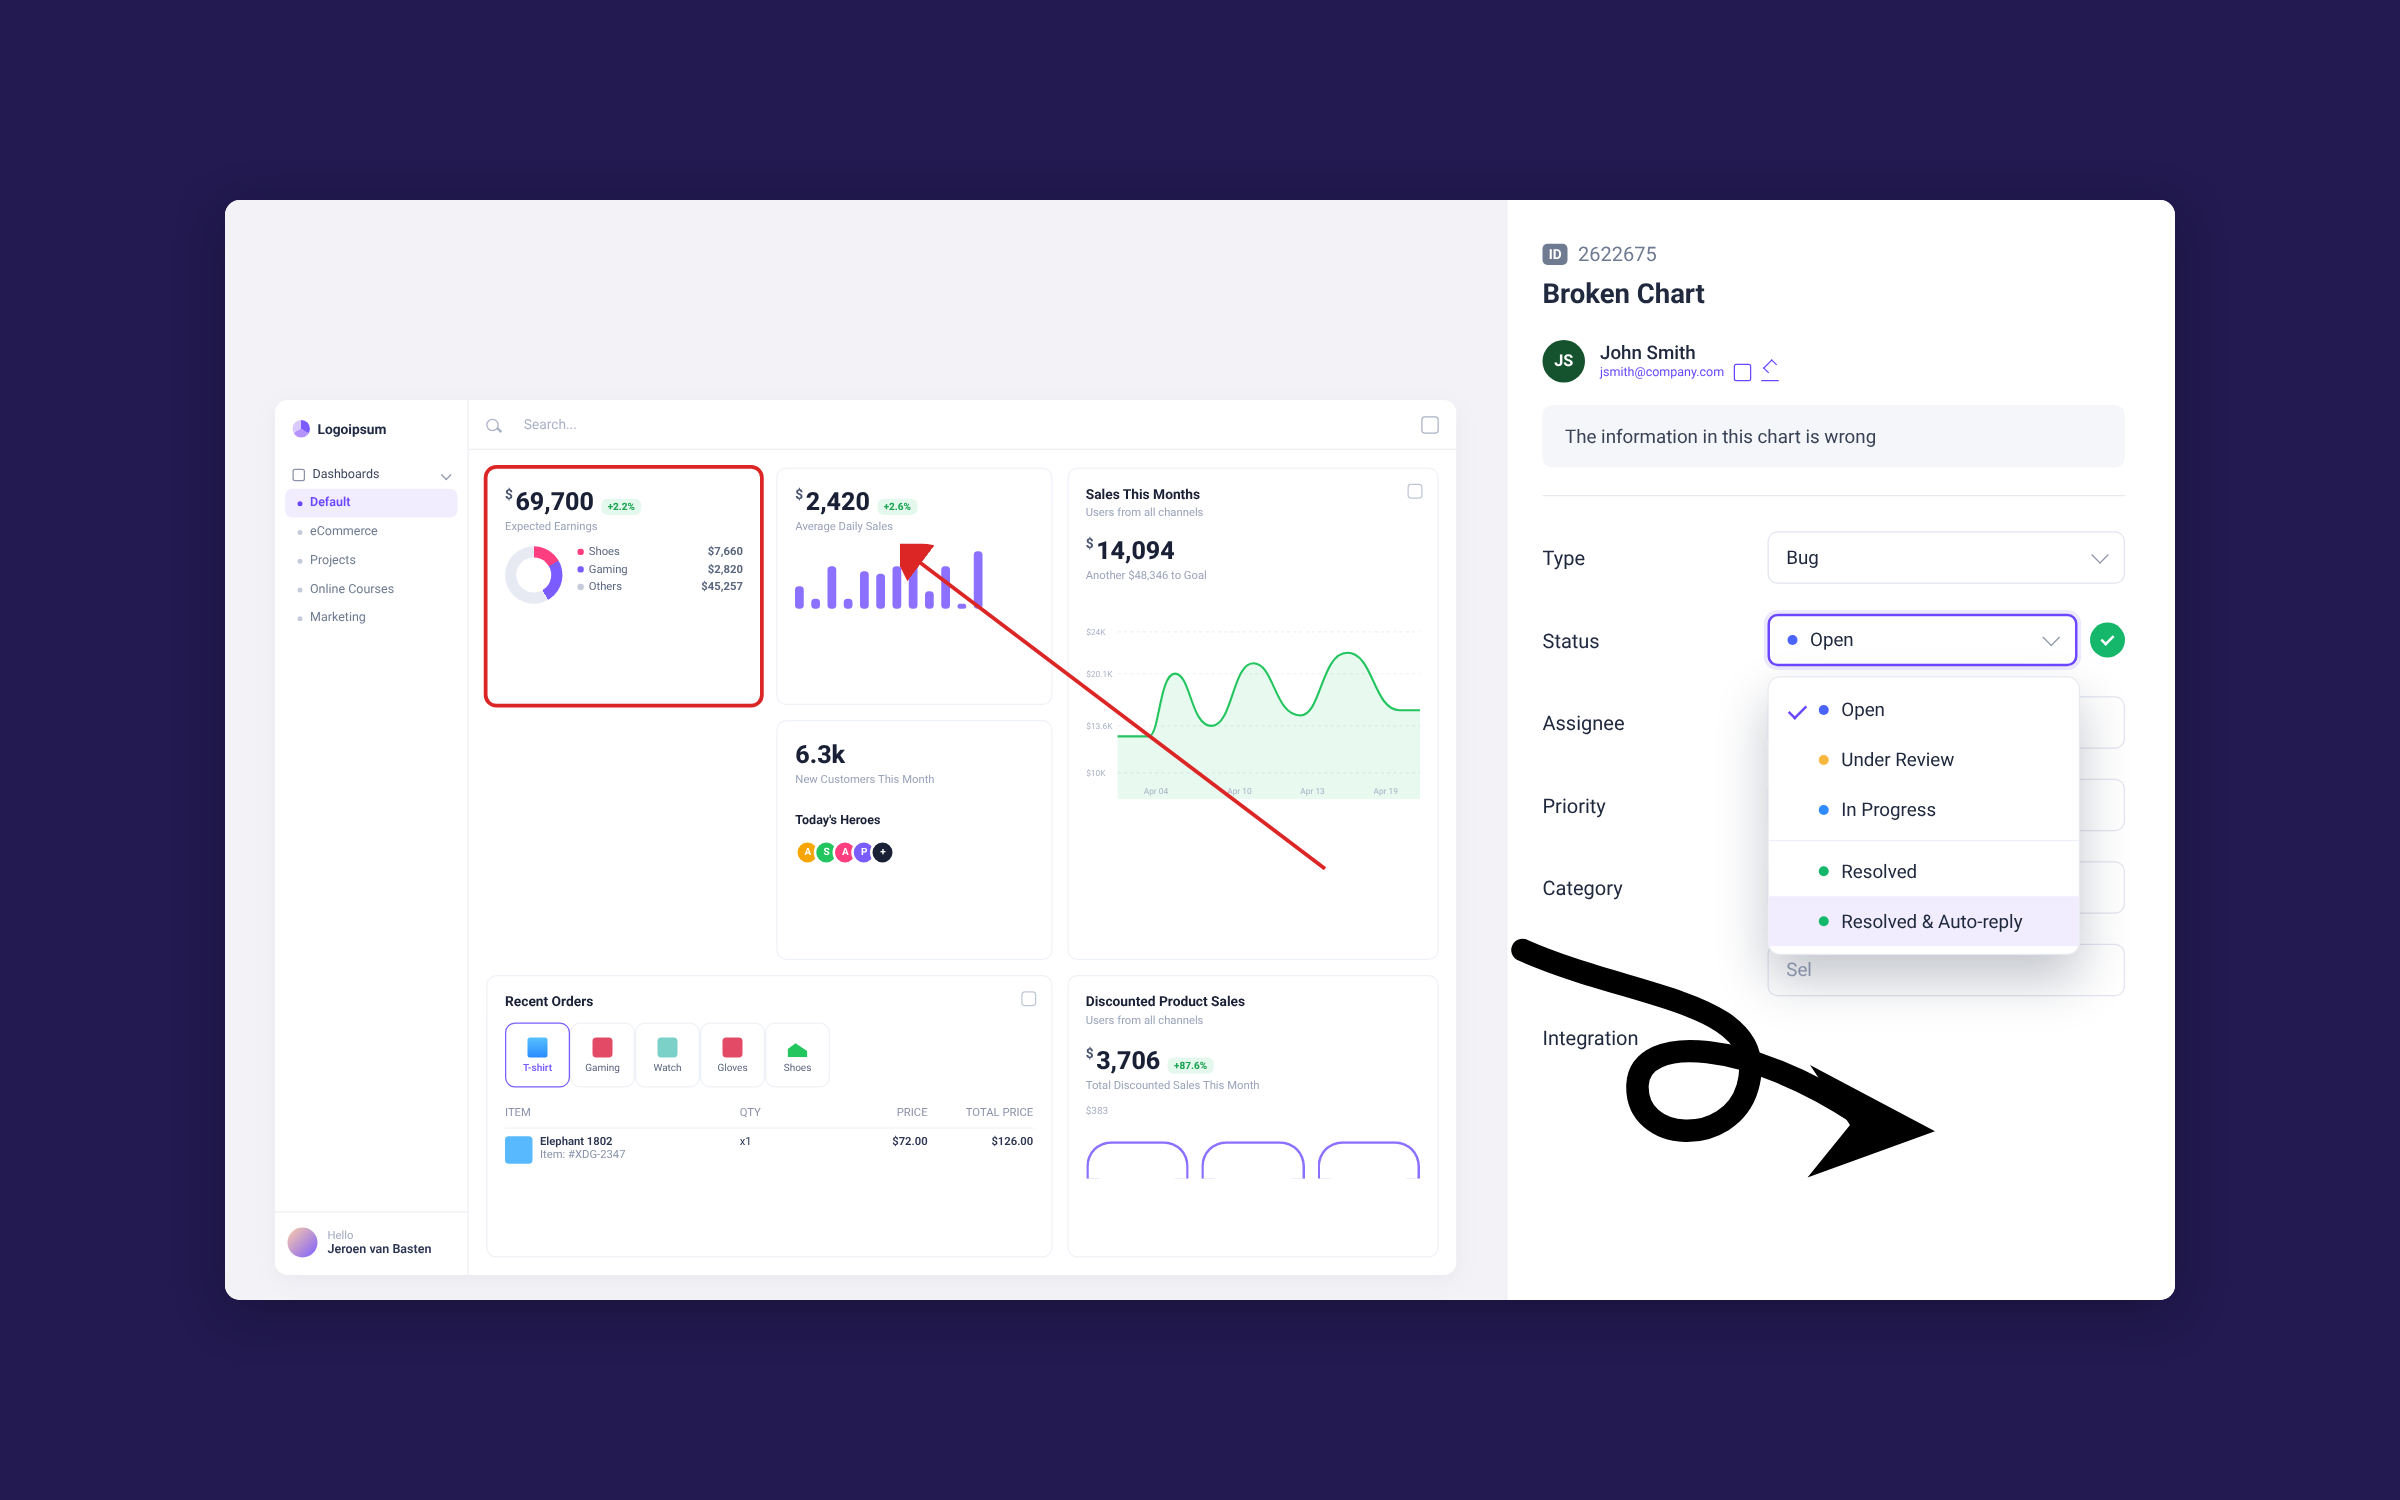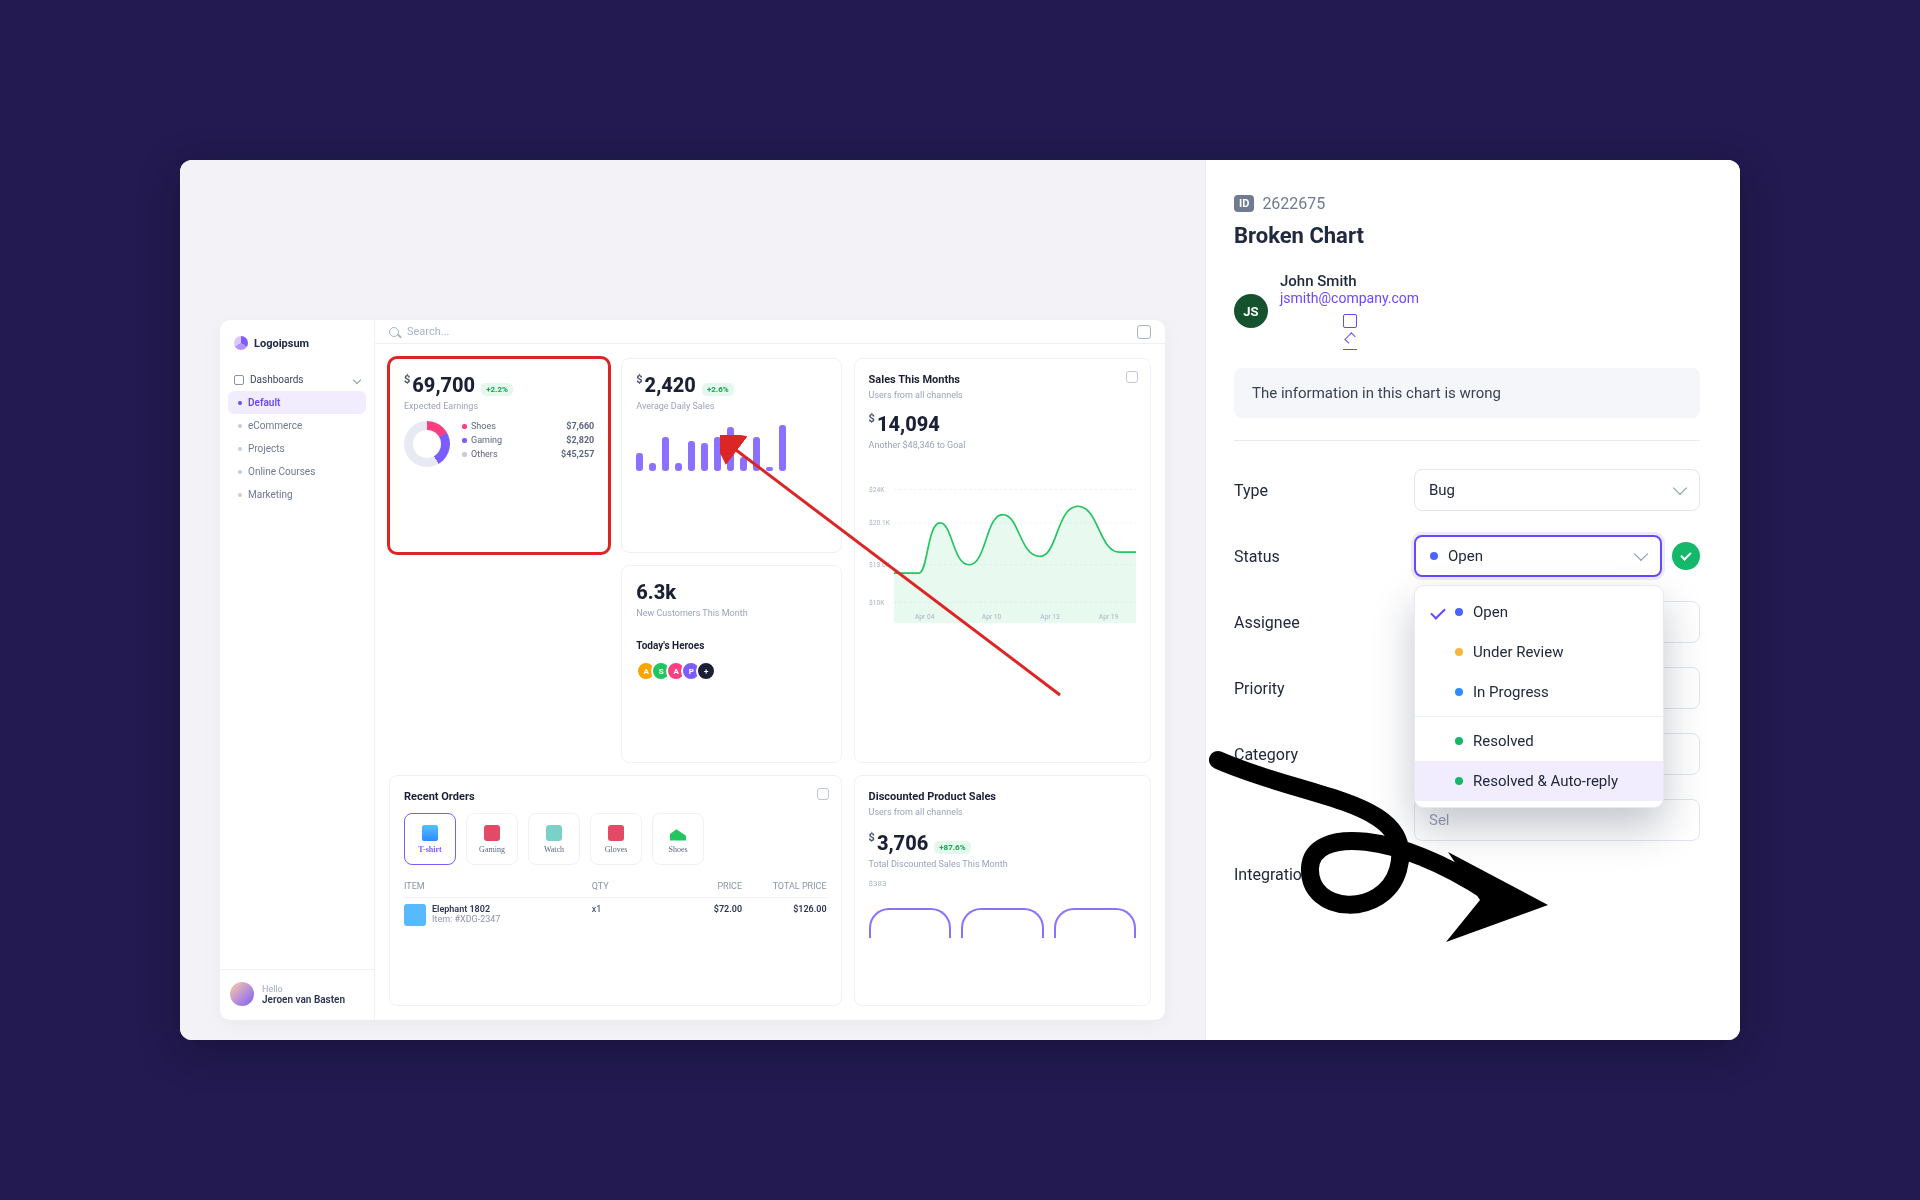--- a/index.html
+++ b/index.html
@@ -33,21 +33,21 @@
   .db-nav .grp { display:flex; align-items:center; gap:6px; padding:6px 6px; color:#3e455e;}
   .db-nav .itm { display:flex; align-items:center; gap:6px; padding:6px 10px; border-radius:6px; }
   .db-nav .itm.active { background:#f1edff; color:#6b47ff; font-weight:600;}
   .db-nav .dot { width:4px; height:4px; border-radius:50%; background:#c6cbdb;}
   .db-user { margin-top:auto; padding:12px 10px 14px; display:flex; gap:8px; align-items:center; border-top:1px solid #eef0f4;}
   .db-user .av { width:24px; height:24px; border-radius:50%; background:linear-gradient(135deg,#ffcfa6,#7b5cff);}
   .db-user .tx { font-size:9px; color:#a0a9bd;}
   .db-user .nm { font-size:10px; color:#2c3552; font-weight:600;}
   
   .db-main { flex:1; display:flex; flex-direction:column;}
-  .db-top { height:24px; border-bottom:1px solid #eef0f4; display:flex; align-items:center; padding:0 14px; gap:8px; color:#aab2c5; font-size:11px;}
+  .db-top { height:40px; border-bottom:1px solid #eef0f4; display:flex; align-items:center; padding:0 14px; gap:20px; color:#aab2c5; font-size:11px;}
   .db-top .search {width:10px;height:10px;border:1.5px solid #aab2c5;border-radius:50%;position:relative;}
   .db-top .search::after{content:"";position:absolute;width:5px;height:1.5px;background:#aab2c5;right:-4px;bottom:-1px;transform:rotate(45deg);}
   .db-top .cal {margin-left:auto;width:14px;height:14px;border:1.5px solid #aab2c5;border-radius:3px;position:relative;}
   .db-body { flex:1; padding:14px; display:grid; grid-template-columns: 1fr 1fr 1.35fr; grid-template-rows:auto auto auto; gap:12px;}
   .tile { background:#fff; border:1px solid #eef1f6; border-radius:8px; padding:14px; position:relative;}
   .bignum { font-size:20px; font-weight:800; color:#1a2036;}
   .bignum .cur { font-size:11px; font-weight:700; vertical-align:top; margin-right:2px; color:#4a5572;}
   .subtxt { font-size:9px; color:#9aa3ba; margin-top:4px;}
   .chip { font-size:8px; padding:2px 5px; border-radius:5px; margin-left:6px;}
   .chip.green { background:#e5f8ee; color:#1ea553;}
@@ -73,21 +73,21 @@
   .w-orders{grid-column:1;grid-row:2;}
   .w-cust{grid-column:2;grid-row:2;}
   .prog{height:5px;background:#eef1f6;border-radius:3px;margin-top:10px;overflow:hidden;}
   .prog .fill{height:100%;background:#22c55e;}
   .heroes{display:flex;margin-top:10px;}
   .heroes .h{width:20px;height:20px;border-radius:50%;margin-left:-5px;border:2px solid #fff;
     display:flex;align-items:center;justify-content:center;font-size:8px;font-weight:700;color:#fff;}
   
   .w-recent{grid-column:1 / span 2;grid-row:3;}
   .w-disc{grid-column:3;grid-row:3;}
-  .tabs{display:flex;gap:10px;margin-top:10px;font-family:Liberation Serif, serif;}
+  .tabs{display:flex;margin-top:10px;}
   .tb{width:52px;height:52px;border:1px solid #eef1f6;border-radius:8px;display:flex;flex-direction:column;align-items:center;justify-content:center;font-size:8px;color:#5b667f;gap:4px;}
   .tb.a{border-color:#7b5cff;color:#7b5cff;font-weight:600;}
   .tb .ic{width:16px;height:16px;}
   .tbl{margin-top:10px;font-size:9px;color:#8a93a9;}
   .tbl .hd,.tbl .rw{display:grid;grid-template-columns:2fr 0.7fr 0.9fr 0.9fr;padding:6px 0;}
   .tbl .rw{color:#2c3552;border-top:1px solid #f1f3f8;}
   .tbl .prod{display:flex;gap:6px;align-items:flex-start;}
   .tbl .pthumb{width:22px;height:22px;background:#59b9ff;border-radius:3px;}
   .humps{display:flex;gap:10px;align-items:flex-end;height:40px;margin-top:10px;}
   .humps span{flex:1;height:30px;border:2px solid #8c70ff;border-bottom:none;border-radius:20px 20px 0 0;}
@@ -99,21 +99,21 @@
     border-left:1px solid #e8eaef;
   }
   .idrow{display:flex;align-items:center;gap:8px;color:#6f7b90;font-size:16px;}
   .idbadge{background:#6f7b90;color:#fff;font-size:11px;font-weight:700;border-radius:4px;padding:2px 5px;}
   .title{font-size:22px;font-weight:700;color:#20293e;margin-top:10px;}
   .tabrow{margin-top:38px;border-bottom:1px solid #e8eaef;}
   .tabrow .t{display:inline-block;padding:0 0 12px;font-size:15px;font-weight:600;color:#20293e;border-bottom:3px solid #6b47ff;}
   .reporter{display:flex;gap:12px;align-items:center;margin-top:24px;}
   .reporter .av{width:34px;height:34px;border-radius:50%;background:#14532d;display:flex;align-items:center;justify-content:center;font-size:13px;font-weight:700;color:#fff;}
   .reporter .nm{font-size:15px;color:#20293e;font-weight:500;}
-  .reporter .em{font-size:14px;color:#6b47ff;display:flex;align-items:center;gap:8px;flex-direction:column;}
+  .reporter .em{font-size:10px;color:#6b47ff;display:flex;align-items:center;gap:8px;}
   .reporter .ic{width:14px;height:14px;border:1.5px solid #6b47ff;border-radius:2px;}
   .note{background:#f5f6fa;border-radius:8px;padding:16px 18px;margin-top:18px;font-size:15px;color:#3a4256;}
   .sep{height:1px;background:#e8eaef;margin-top:22px;}
   .fields{margin-top:28px;}
   .fld{display:flex;align-items:center;margin-bottom:24px;}
   .fld .lab{width:180px;font-size:16px;color:#20293e;}
   .sel{flex:1;height:42px;border:1px solid #e2e5ee;border-radius:8px;display:flex;align-items:center;padding:0 14px;gap:10px;font-size:15px;color:#20293e;position:relative;}
   .sel .chev{margin-left:auto;width:10px;height:10px;border-right:1.6px solid #8a93a9;border-bottom:1.6px solid #8a93a9;transform:rotate(45deg);margin-top:-4px;}
   .sel .dot{width:8px;height:8px;border-radius:50%;}
   .sel.active{border:2px solid #6b47ff;box-shadow:0 0 0 3px rgba(107,71,255,0.12);}

